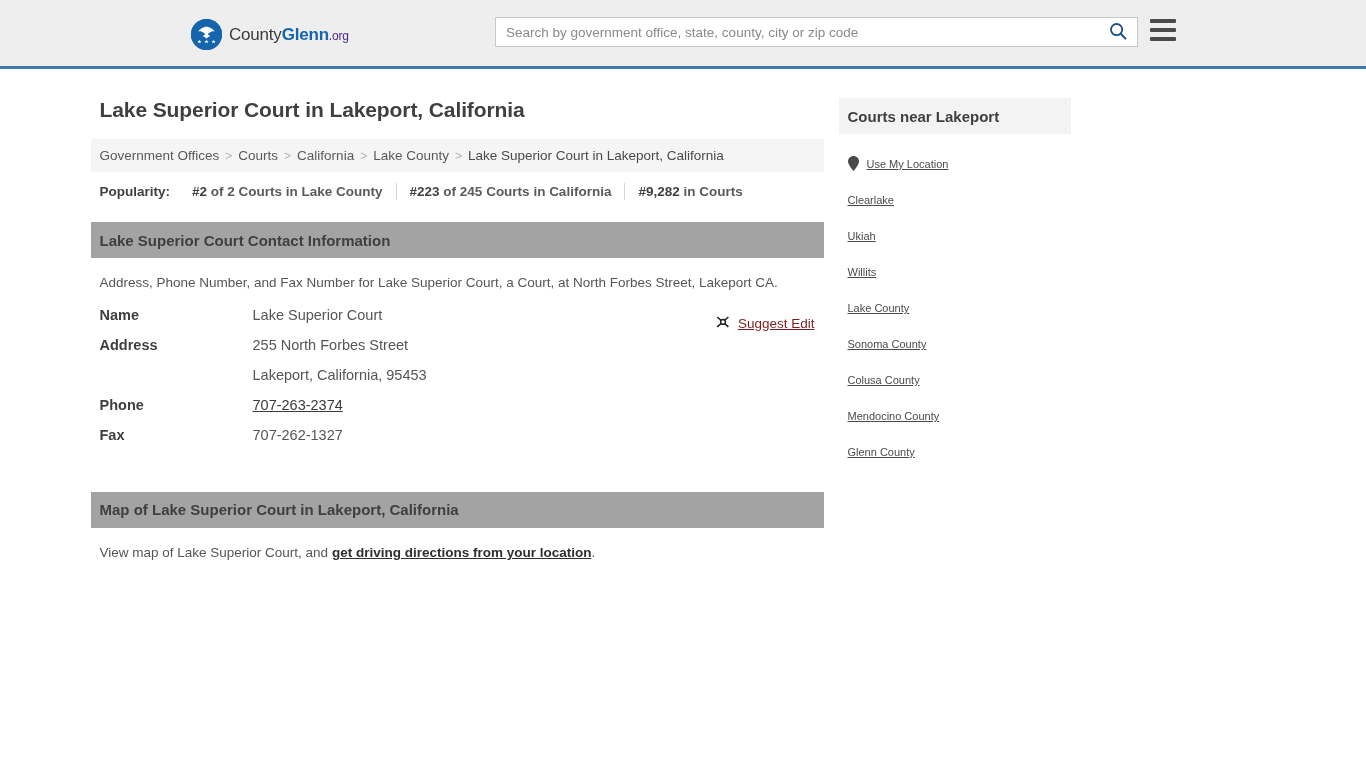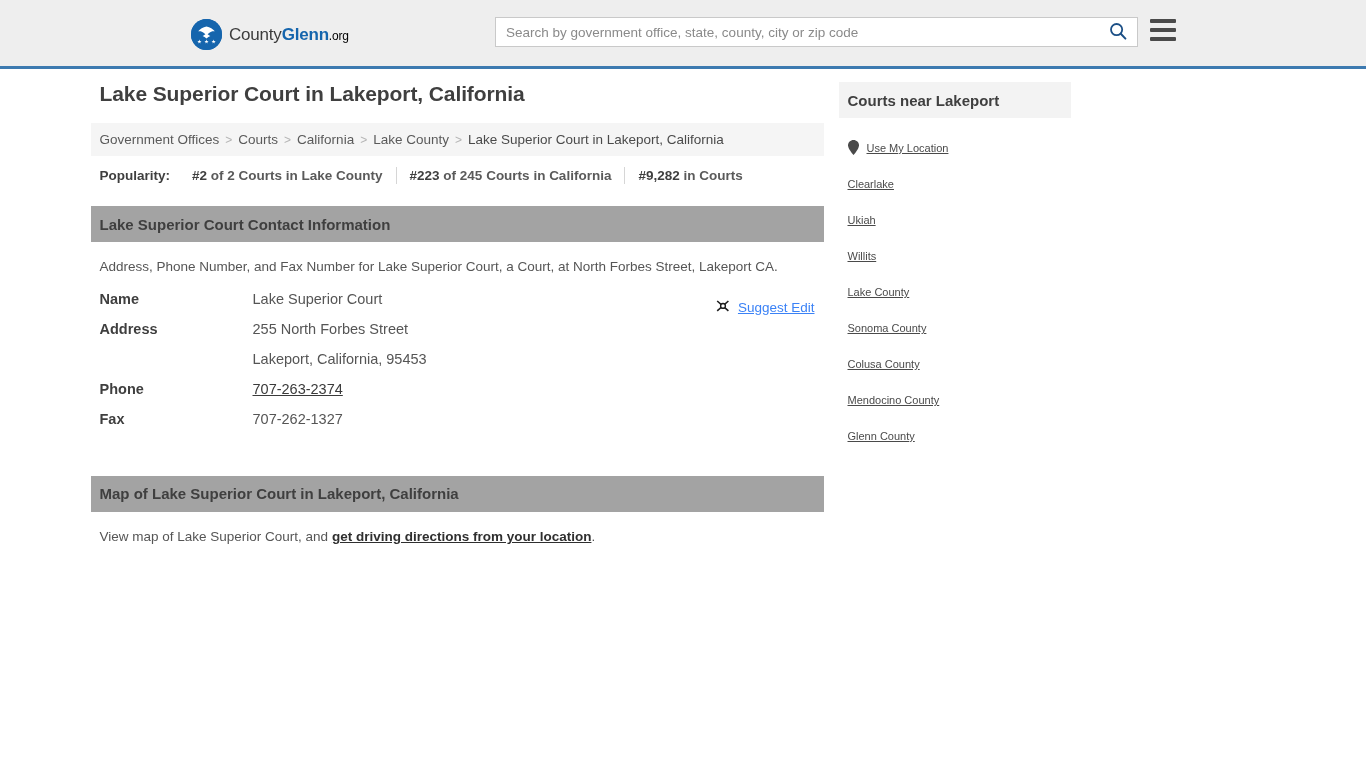--- a/index.html
+++ b/index.html
@@ -40,21 +40,21 @@
     flex: 0 0 auto;
   }
   .logo-text {
     font-size: 17px;
     letter-spacing: -0.2px;
     white-space: nowrap;
     line-height: 1;
   }
   .logo-text .w1 { color: #3c3c3c; }
   .logo-text .w2 { color: #1565ad; font-weight: bold; }
-  .logo-text .w3 { color: #000000; font-size: 12px; }
+  .logo-text .w3 { color: #4c1d95; font-size: 12px; }
 
   .search-wrap {
     position: absolute;
     left: 495px;
     top: 17px;
     width: 643px;
     height: 30px;
     background: #ffffff;
     border: 1px solid #c9c9c9;
     display: flex;
@@ -99,21 +99,21 @@
     height: 4px;
     width: 26px;
     background: #4a4a4a;
     border-radius: 1px;
   }
 
   
   .page {
     position: relative;
     width: 1161px;
-    padding-top: 13px;
+    padding-top: 29px;
   }
   .container {
     width: 980px;
     margin: 0 auto;
     position: relative;
     display: flex;
     align-items: flex-start;
   }
   .col-main { width: 733px; flex: 0 0 733px; }
   .col-side { width: 232px; flex: 0 0 232px; margin-left: 15px; }
@@ -203,21 +203,21 @@
     position: absolute;
     right: 9px;
     top: 7px;
     display: flex;
     align-items: center;
     gap: 7px;
     font-size: 13.5px;
     text-decoration: none;
   }
   .suggest-edit .lbl {
-    color: #3b82f6;
+    color: #7f1d1d;
     text-decoration: underline;
   }
 
   .map-desc {
     padding: 17px 9px 0 9px;
     font-size: 13.5px;
     color: #565656;
   }
   .map-desc a {
     color: #2f2f2f;

